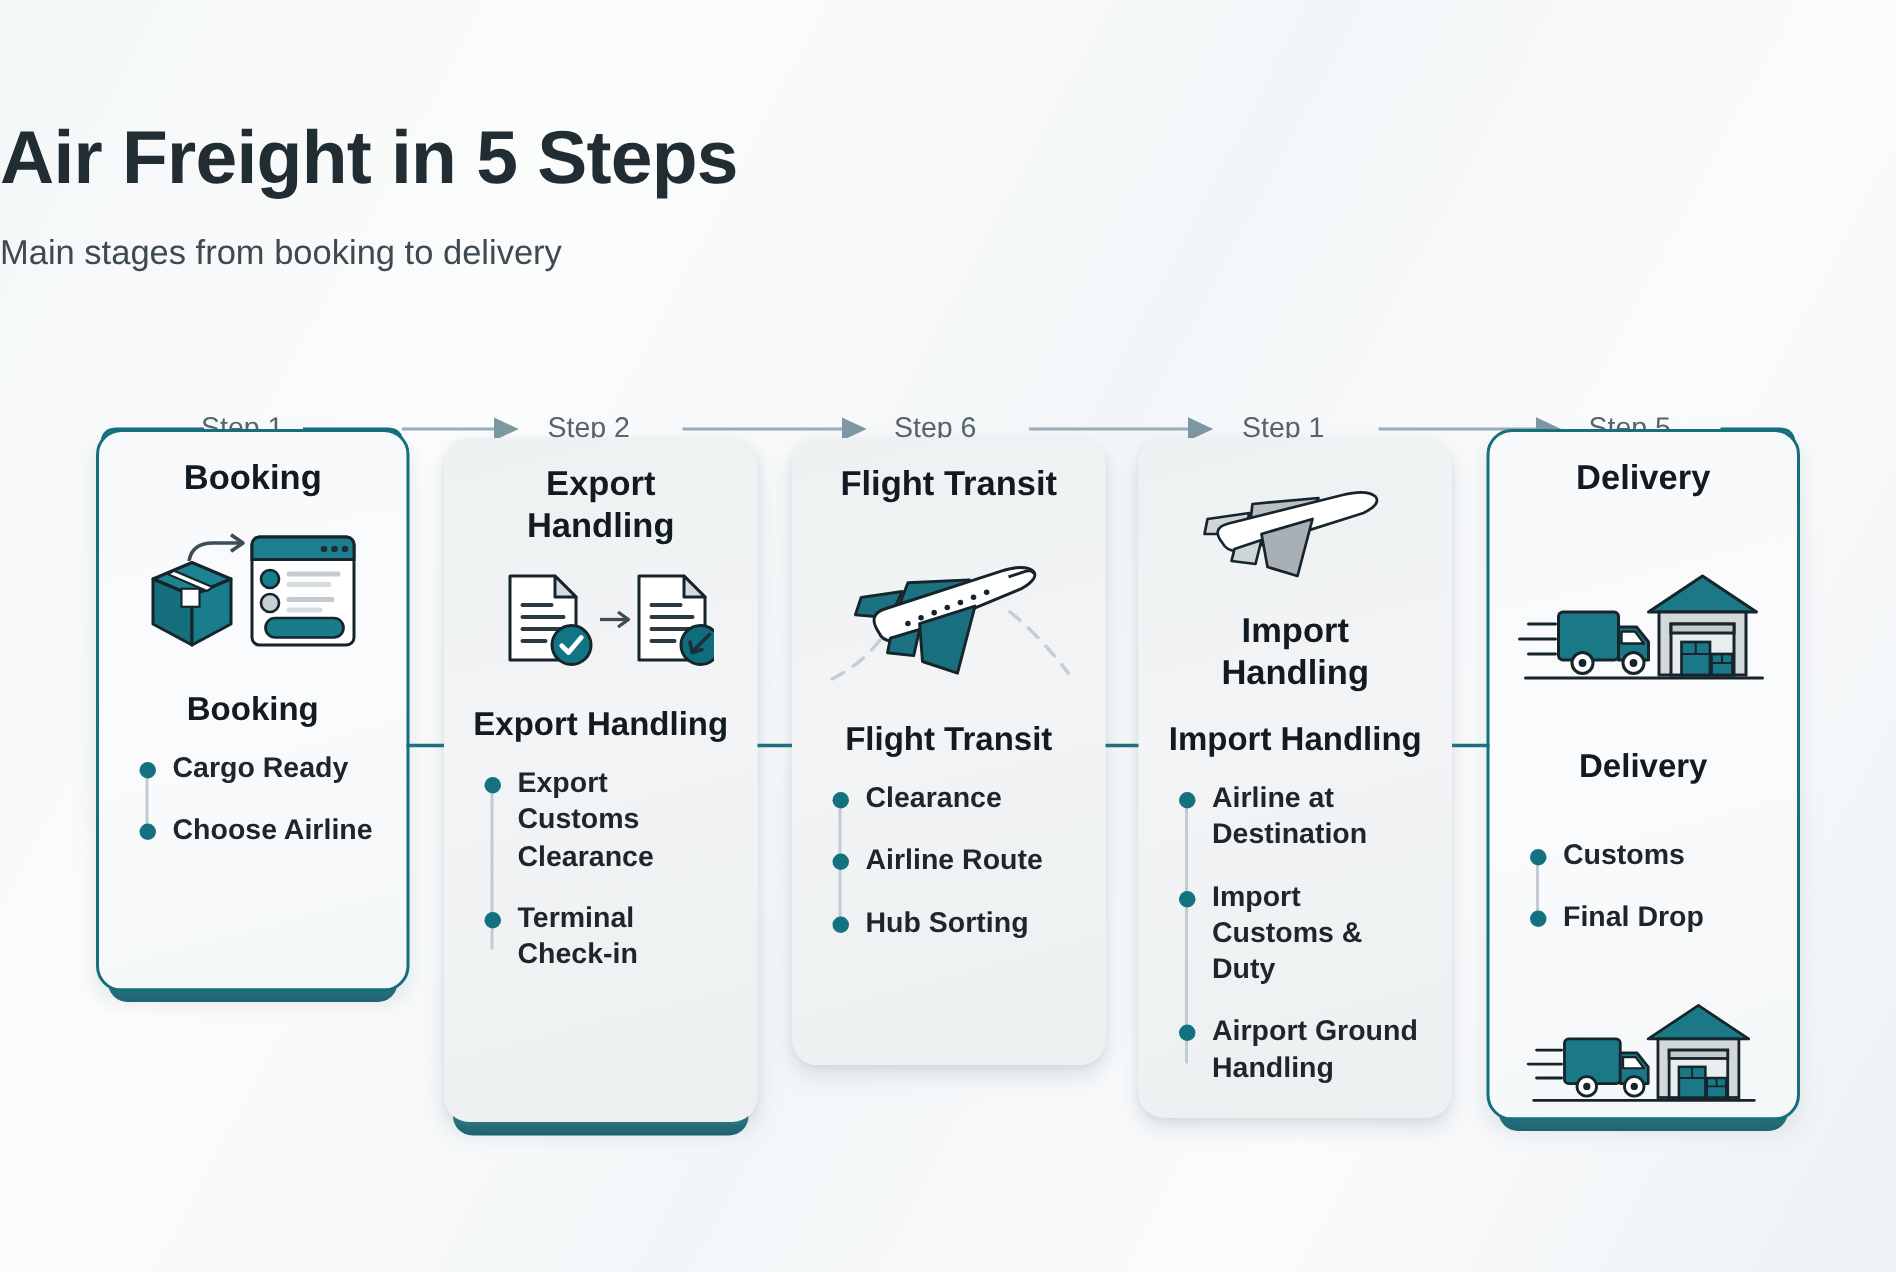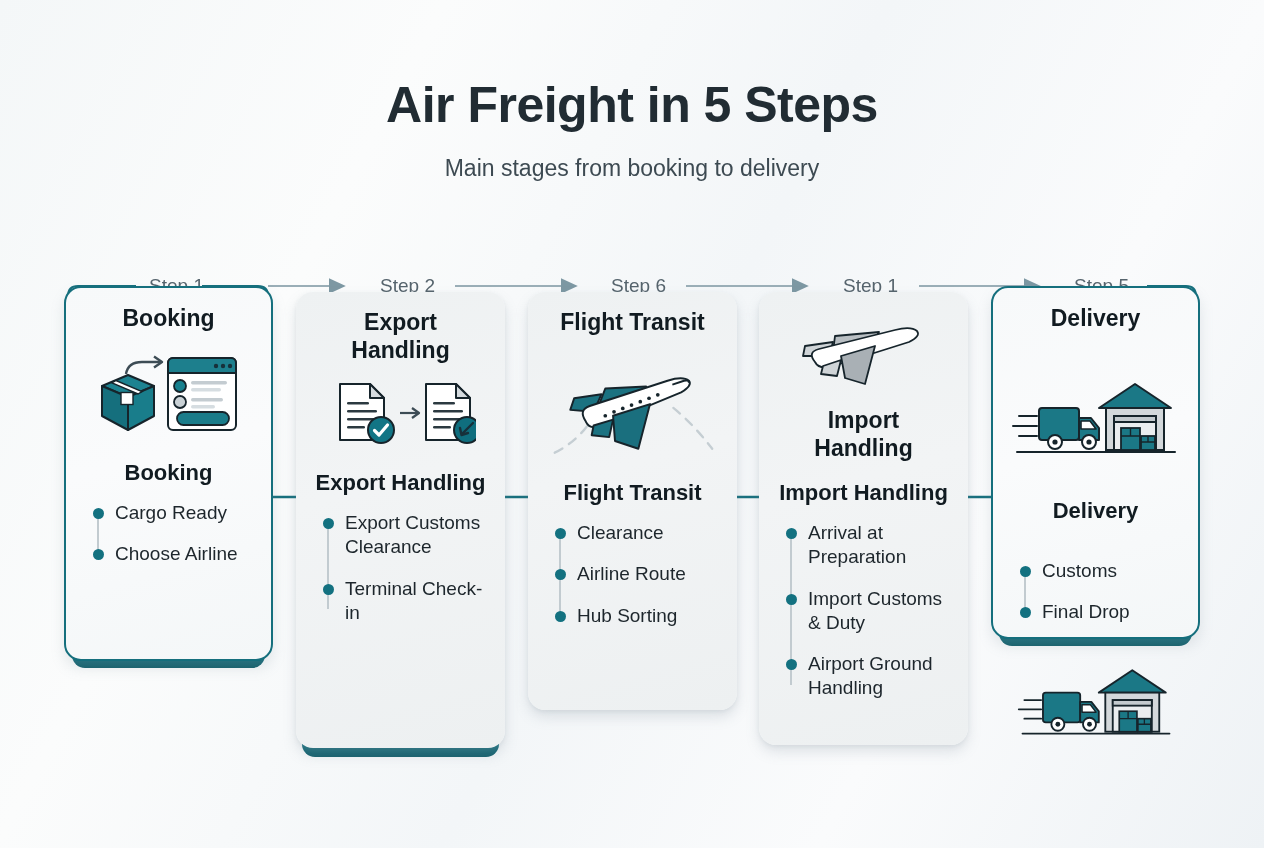--- a/index.html
+++ b/index.html
@@ -16,21 +16,20 @@
     position: relative;
     color: #1f2a30;
   }
 
   
   .header {
     position: absolute;
     left: 0;
     top: 0;
     width: 1264px;
-    text-align: center;
   }
   .title {
     margin: 0;
     padding-top: 78px;
     font-size: 50px;
     font-weight: bold;
     letter-spacing: -0.5px;
     color: #212c33;
     line-height: 1.1;
   }
@@ -142,28 +141,29 @@
     width: 11px;
     height: 11px;
     border-radius: 50%;
     background: #137180;
     margin: 7px 11px 0 4px;
   }
   .bullet-text {
     font-size: 19px;
     color: #1d262c;
     line-height: 1.28;
+    font-weight: bold;
   }
 
   
   .step-label {
     position: absolute;
     font-size: 19px;
     color: #56646d;
-    text-align: right;
+    text-align: left;
     white-space: nowrap;
   }
 </style>
 </head>
 <body>
 
 <div class="header">
   <h1 class="title">Air Freight in 5 Steps</h1>
   <p class="subtitle">Main stages from booking to delivery</p>
 </div>
@@ -352,34 +352,34 @@
       </svg>
     </div>
 
     <div class="card-title" style="margin-top:12px;">Import Handling</div>
     <div class="card-subtitle" style="margin-top:18px;">Import Handling</div>
 
     <div class="bullets">
       <div class="bullet-spine"></div>
       <div class="bullet">
         <span class="bullet-dot"></span>
-        <span class="bullet-text">Arrival at Preparation</span>
+        <span class="bullet-text">Airline at Destination</span>
       </div>
       <div class="bullet">
         <span class="bullet-dot"></span>
         <span class="bullet-text">Import Customs &amp; Duty</span>
       </div>
       <div class="bullet">
         <span class="bullet-dot"></span>
         <span class="bullet-text">Airport Ground Handling</span>
       </div>
     </div>
   </div>
 
-  <div class="card accent" style="left:991px; top:286px; width:209px; height:353px;gap:20px;">
+  <div class="card accent" style="left:991px; top:286px; width:209px; height:461px;gap:20px;">
     <div class="baseline-bar"></div>
     <div class="card-title">Delivery</div>
 
     <div class="icon-slot" style="margin-top:22px;">
       <svg width="170" height="86" viewBox="0 0 170 86">
 
         <path d="M88,34 L124,10 L160,34 Z" fill="#1b7886" stroke="#16242b" stroke-width="2" stroke-linejoin="round"></path>
         <rect x="95" y="34" width="58" height="42" fill="#d3d8db" stroke="#16242b" stroke-width="2"></rect>
         <rect x="103" y="42" width="42" height="34" fill="#eaedef" stroke="#16242b" stroke-width="2"></rect>
         <rect x="103" y="42" width="42" height="6" fill="#c3cace" stroke="#16242b" stroke-width="2"></rect>

